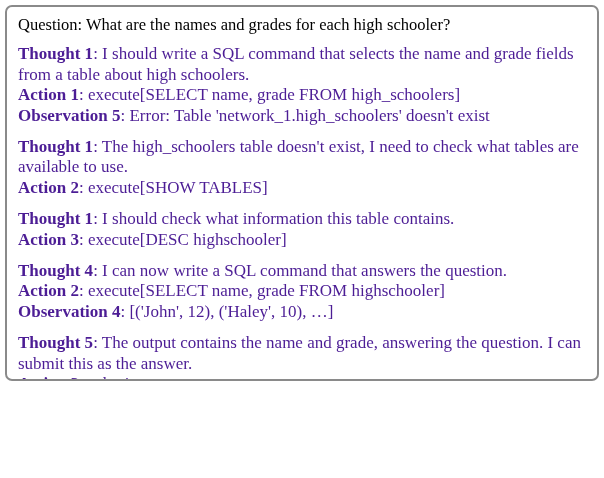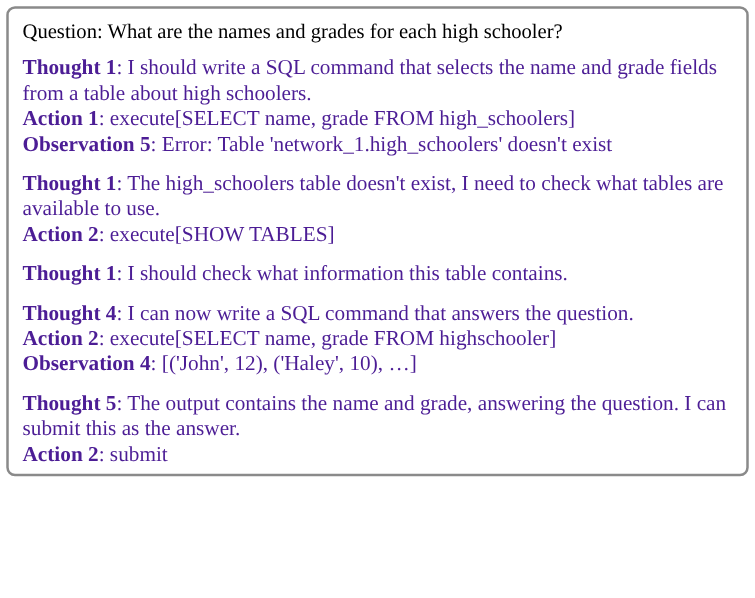--- a/index.html
+++ b/index.html
@@ -61,20 +61,21 @@
     <p class="line"><span class="lbl">Observation 5</span><span class="txt">: Error: Table 'network_1.high_schoolers' doesn't exist</span></p>
   </div>
 
   <div class="block">
     <p class="line"><span class="lbl">Thought 1</span><span class="txt">: The high_schoolers table doesn't exist, I need to check what tables are available to use.</span></p>
     <p class="line"><span class="lbl">Action 2</span><span class="txt">: execute[SHOW TABLES]</span></p>
   </div>
 
   <div class="block">
     <p class="line"><span class="lbl">Thought 1</span><span class="txt">: I should check what information this table contains.</span></p>
+    <p class="line"><span class="lbl">Action 3</span><span class="txt">: execute[DESC highschooler]</span></p>
   </div>
 
   <div class="block">
     <p class="line"><span class="lbl">Thought 4</span><span class="txt">: I can now write a SQL command that answers the question.</span></p>
     <p class="line"><span class="lbl">Action 2</span><span class="txt">: execute[SELECT name, grade FROM highschooler]</span></p>
     <p class="line"><span class="lbl">Observation 4</span><span class="txt">: [('John', 12), ('Haley', 10), …]</span></p>
   </div>
 
   <div class="block">
     <p class="line"><span class="lbl">Thought 5</span><span class="txt">: The output contains the name and grade, answering the question. I can submit this as the answer.</span></p>

